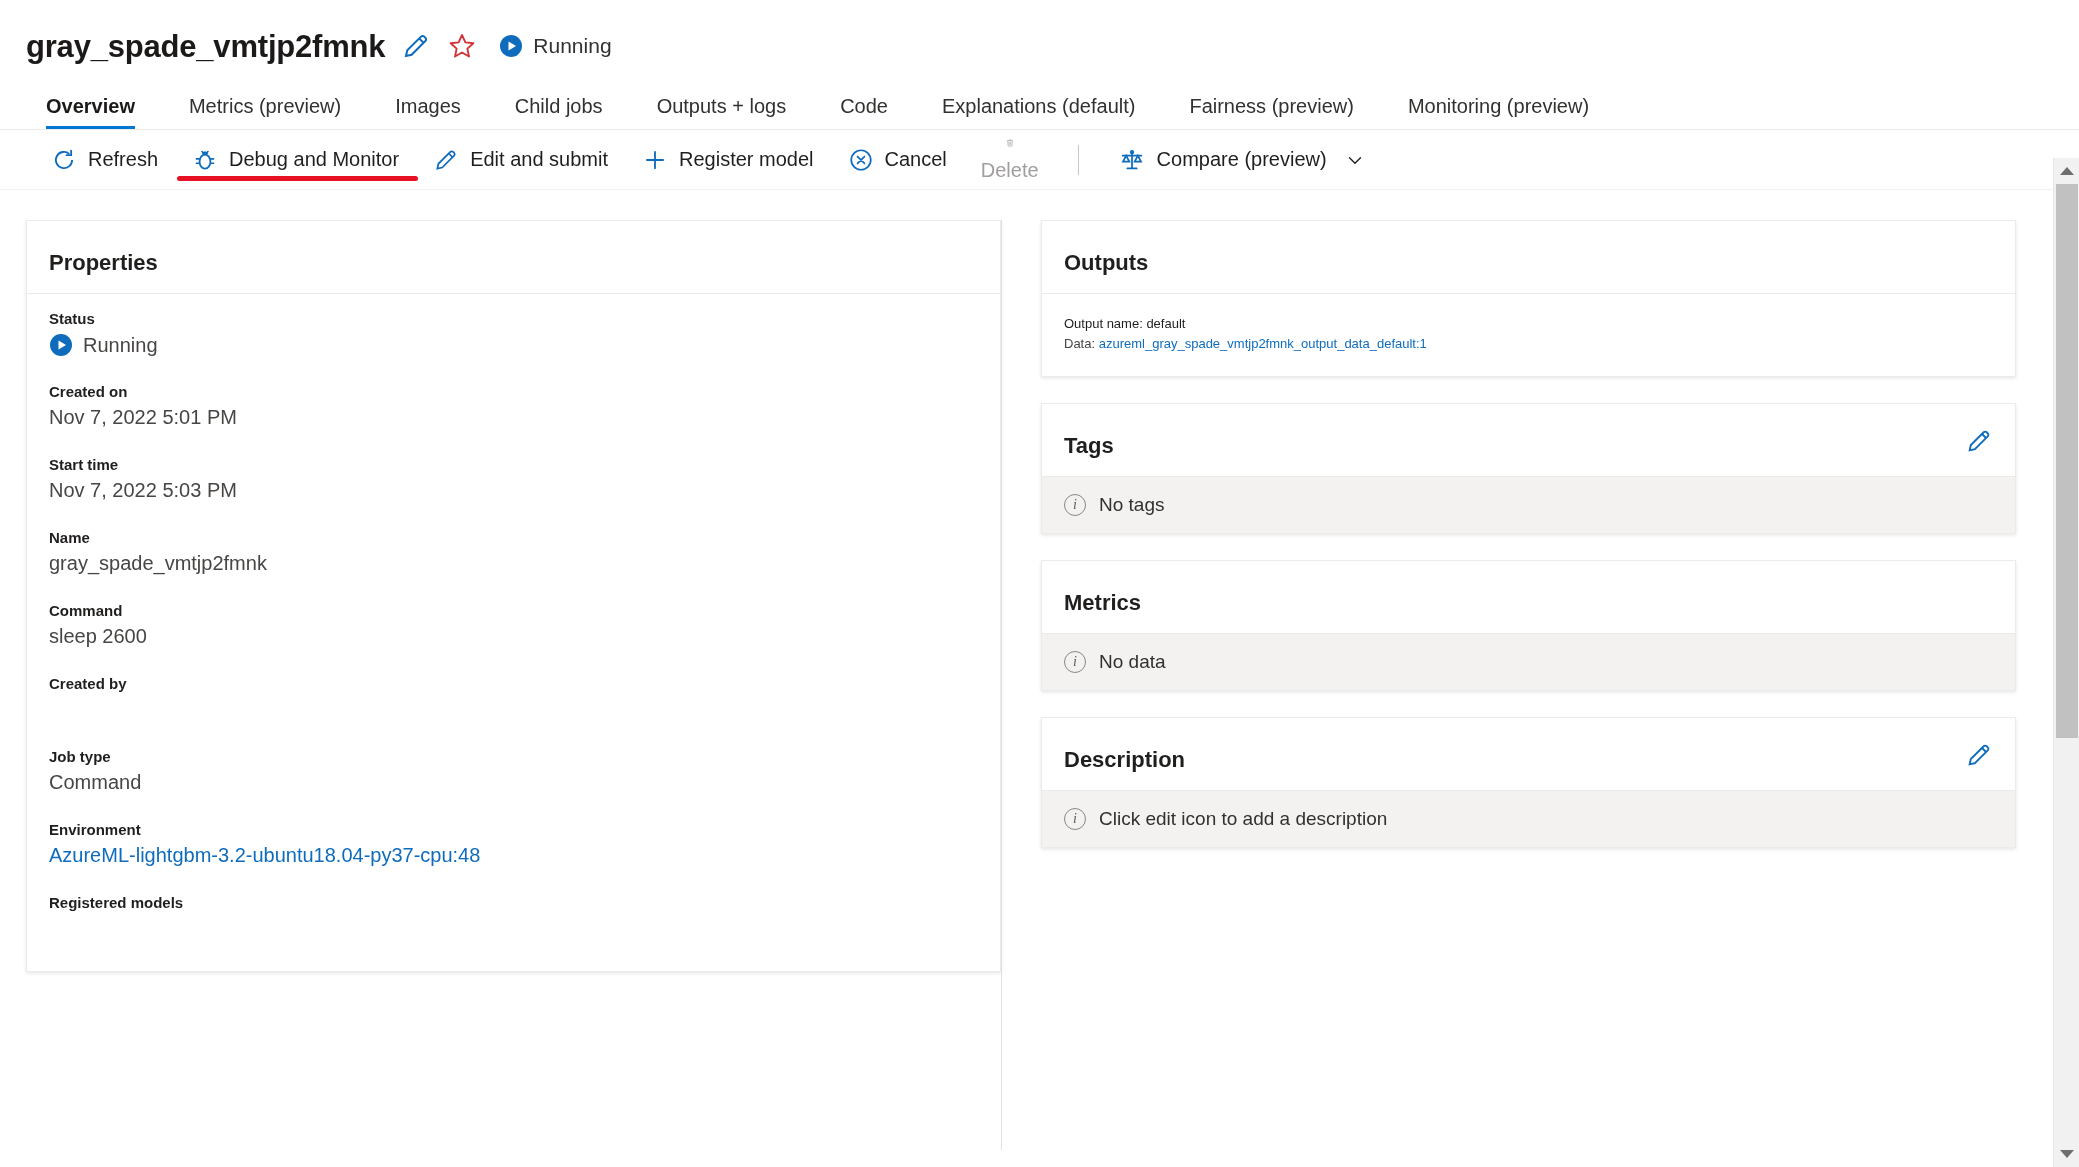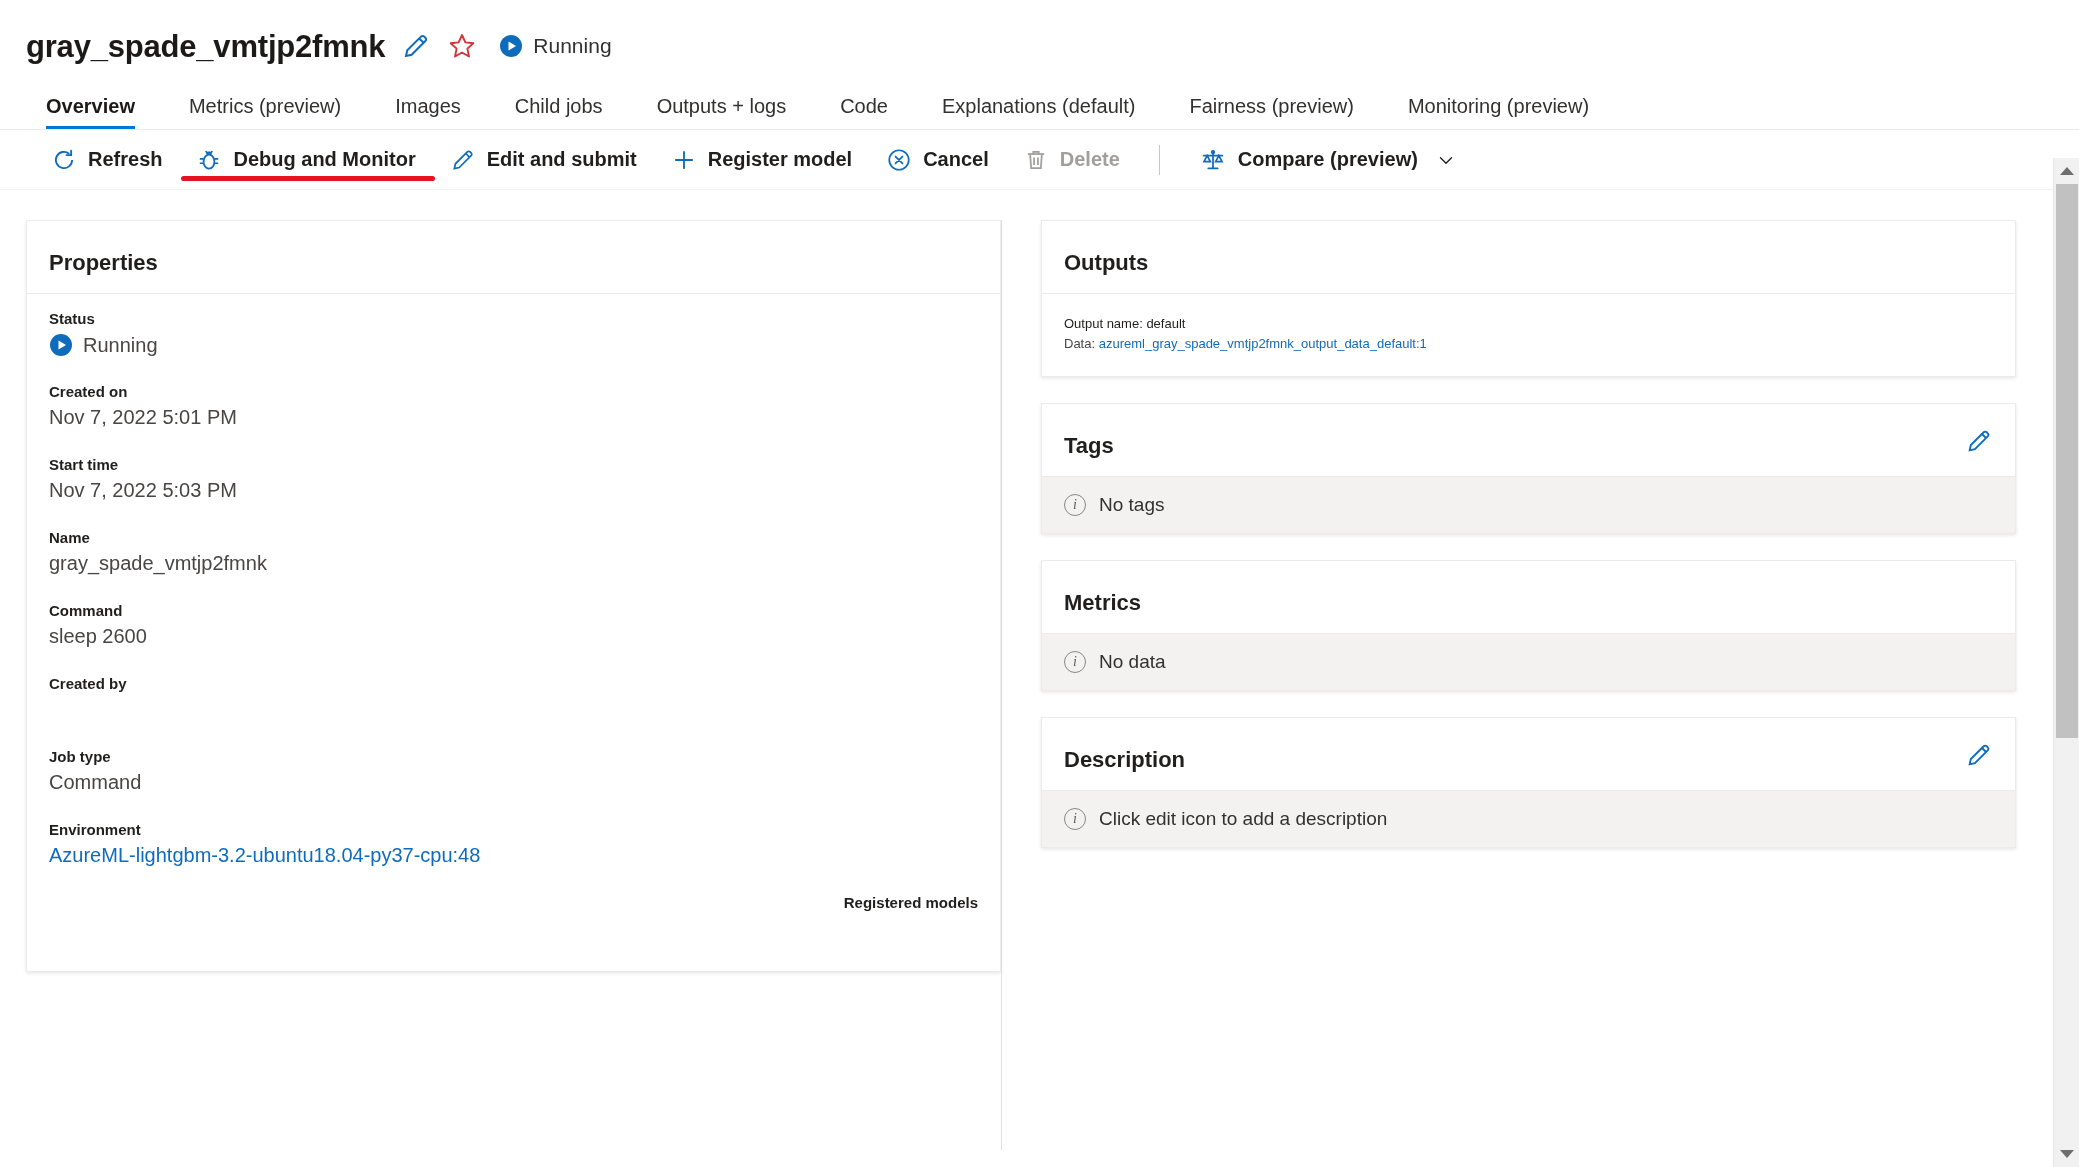--- a/index.html
+++ b/index.html
@@ -50,29 +50,28 @@
     content: ""; position: absolute;
     left: 18px; right: 18px; bottom: 0;
     height: 3px; background: #0078d4;
   }
 
   
   .cmdbar {
     display: flex; align-items: center;
     height: 60px; padding-left: 34px; gap: 0;
     border-bottom: 1px solid #f3f2f1;
-    font-weight: bold;
   }
   .cmd {
     display: inline-flex; align-items: center; gap: 11px;
     padding: 0 17px; height: 44px; cursor: pointer;
     font-size: 20px; color: #201f1e; white-space: nowrap;
     position: relative;
   }
-  .cmd.disabled { color: #a19f9d; cursor: default; }
+  .cmd.disabled { color: #a19f9d; cursor: default; flex-direction: column; }
   .cmd svg { display: block; }
   .cmd.highlight::after {
     content: ""; position: absolute;
     left: 2px; right: -2px; bottom: 1px;
     height: 5px; background: #e81123; border-radius: 3px;
   }
   .cmd-sep {
     width: 1px; height: 30px; background: #c8c6c4; margin: 0 22px;
   }
   .chev { margin-left: 6px; }
@@ -102,21 +101,21 @@
   .card-edit { width: 28px; height: 28px; cursor: pointer; }
   .card-empty {
     background: #f3f2f1; padding: 17px 22px;
     display: flex; align-items: center; gap: 13px;
     font-size: 19px; color: #323130;
   }
 
   
   .props { padding: 16px 22px 30px 22px; }
   .prop { margin-bottom: 26px; }
-  .prop:last-child { margin-bottom: 0; text-align: right; }
+  .prop:last-child { margin-bottom: 0; }
   .prop-label { font-size: 15px; font-weight: 700; color: #201f1e; margin-bottom: 6px; }
   .prop-value { font-size: 20px; color: #484644; min-height: 24px; }
   .prop-value.link { color: #0f6cbd; cursor: pointer; }
   .prop-value.status-line { display: flex; align-items: center; gap: 10px; }
 
   .out-body { padding: 20px 22px 22px 22px; font-size: 13px; line-height: 1.55; }
   .out-name { color: #201f1e; }
   .out-data-label { color: #484644; }
   .out-link { color: #0f6cbd; cursor: pointer; }
 

